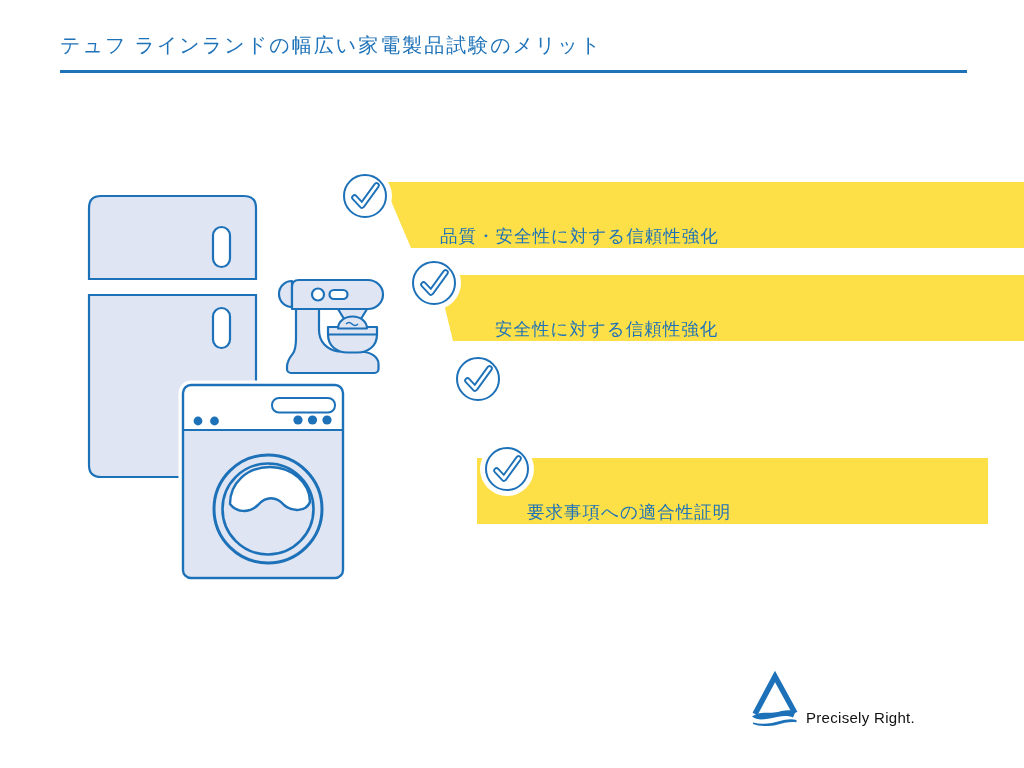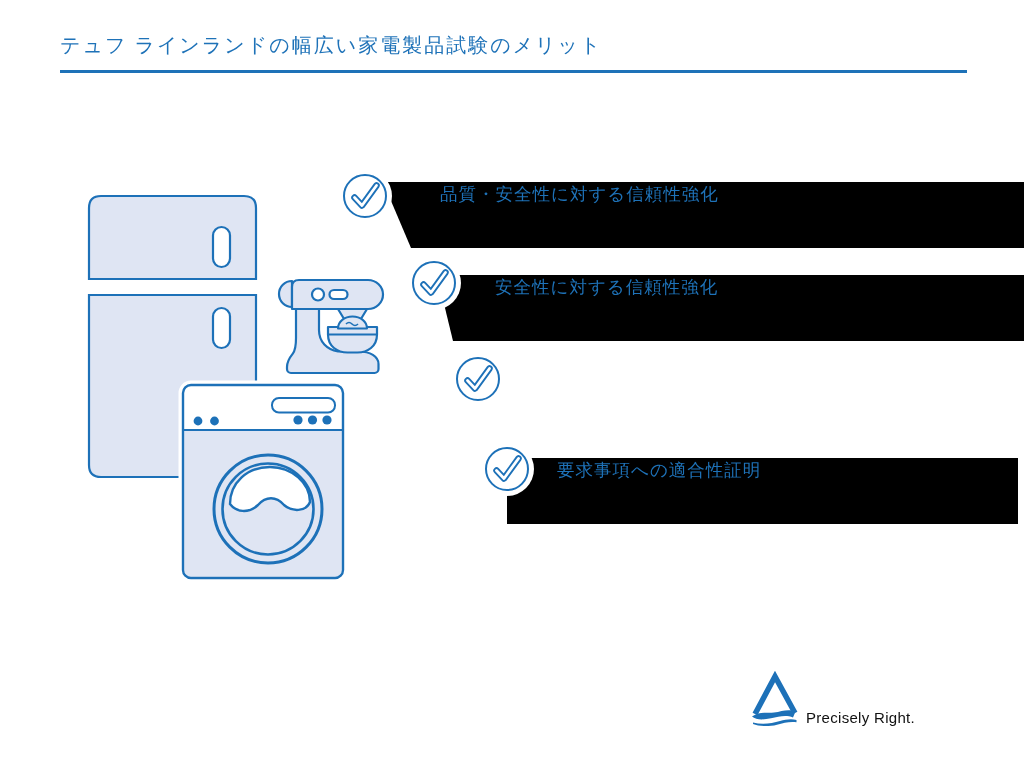--- a/index.html
+++ b/index.html
@@ -12,32 +12,32 @@
     position:absolute;left:60px;top:32px;width:910px;
     font-size:20px;letter-spacing:2px;color:#1e72b8;font-weight:400;
     white-space:nowrap;
     font-family:Liberation Serif, serif;
   }
   .title-rule{
     position:absolute;left:60px;top:70px;width:907px;height:3px;background:#1e72b8;
   }
   
   .bar{
-    position:absolute;height:66px;background:#000000;
-    display:flex;align-items:flex-start;
+    position:absolute;height:66px;background:#fde047;
+    display:flex;align-items:flex-end;
     color:#1e72b8;font-size:17.5px;letter-spacing:1px;font-weight:500;
     white-space:nowrap;
   }
   .bar1{left:383px;top:182px;width:585px;padding-left:57px;
         clip-path:polygon(0 0,100% 0,100% 100%,28px 100%);}
   .bar2{left:437px;top:275px;width:531px;padding-left:58px;
         clip-path:polygon(0 0,100% 0,100% 100%,16px 100%);}
   .bar3{left:483px;top:367px;width:485px;padding-left:50px;
         clip-path:polygon(0 0,100% 0,100% 100%,9px 100%);}
-  .bar4{left:507px;top:458px;width:461px;padding-left:50px;}
+  .bar4{left:477px;top:458px;width:461px;padding-left:50px;}
   
   .check-circle{
     position:absolute;width:44px;height:44px;border-radius:50%;
     background:#ffffff;border:2.5px solid #1d71b8;box-shadow:0 0 0 5px #ffffff;
     box-sizing:border-box;
   }
   .cc1{left:343px;top:174px;}
   .cc2{left:412px;top:261px;}
   .cc3{left:456px;top:357px;}
   .cc4{left:485px;top:447px;}

